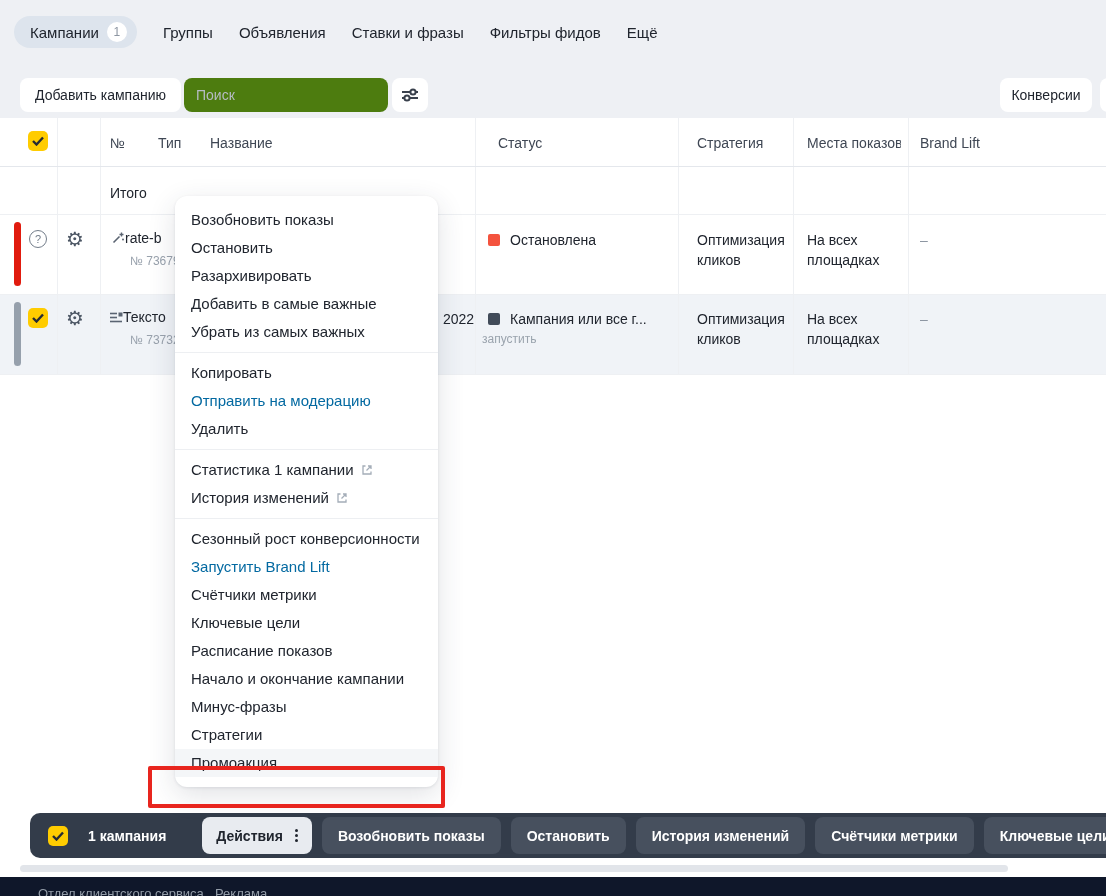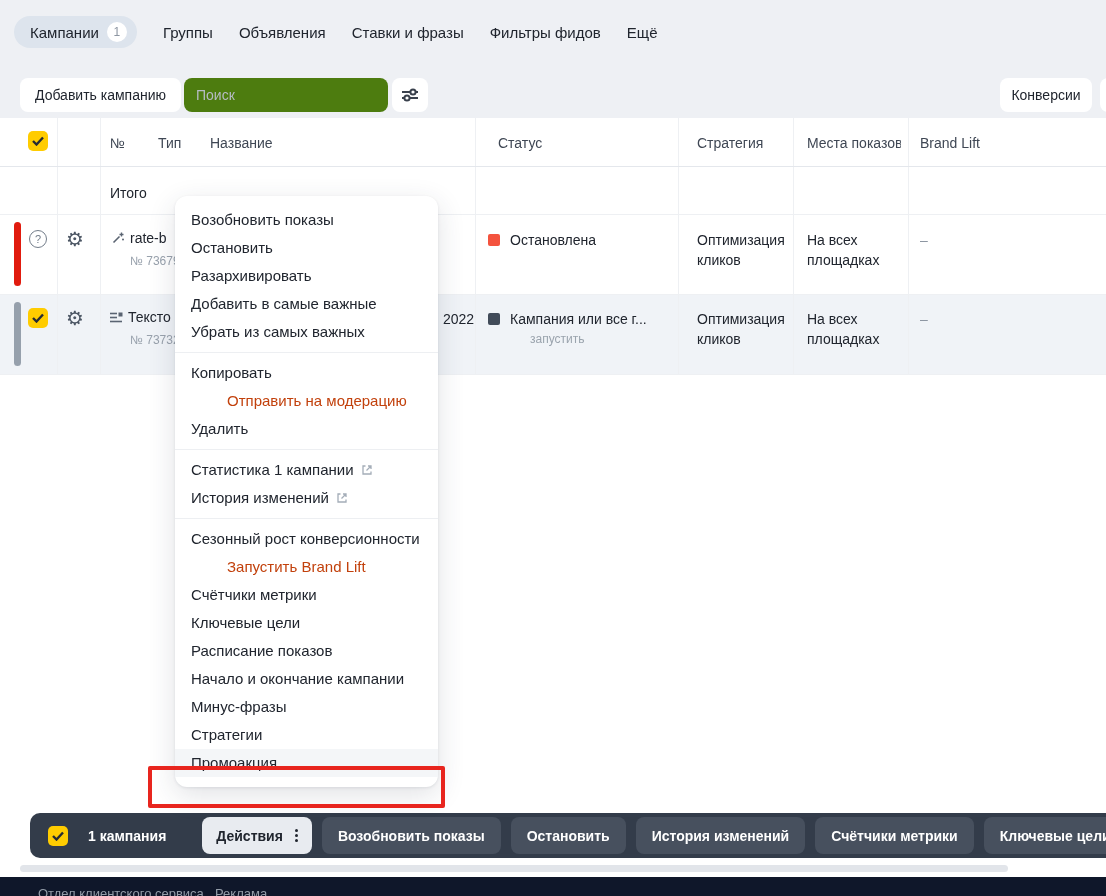--- a/index.html
+++ b/index.html
@@ -25,33 +25,33 @@
 
   
   .sheet { position:absolute; left:0; top:118px; width:1106px; height:759px; background:#fff; }
   .vline { position:absolute; top:118px; width:1px; height:256px; background:#eef0f3; }
   .hline { position:absolute; left:0; width:1106px; height:1px; background:#eef0f3; }
   .thead-label { position:absolute; top:135px; font-size:14px; color:#3f4754; white-space:nowrap; }
   .cellclip { overflow:hidden; }
   .row2bg { position:absolute; left:0; top:294px; width:1106px; height:80px; background:#f0f3f7; }
   .rowbar { position:absolute; left:14px; width:7px; height:64px; border-radius:4px; }
   .checkbox { width:20px; height:20px; border-radius:5px; background:#fc0; display:flex; align-items:center; justify-content:center; cursor:pointer; }
-  .namecell { position:absolute; font-size:14px; color:#20252e; white-space:nowrap; display:flex; align-items:center; gap:5px; }
+  .namecell { position:absolute; font-size:14px; color:#20252e; white-space:nowrap; display:flex; align-items:center; }
   .numcell { position:absolute; font-size:12px; color:#98a1ac; white-space:nowrap; }
   .statussq { position:absolute; width:12px; height:12px; border-radius:2px; }
   .celltext { position:absolute; font-size:14px; color:#20252e; line-height:20px; }
   .celllink { position:absolute; font-size:12px; color:#9aa3ad; cursor:pointer; }
   .dash { position:absolute; color:#8d96a2; }
   .gear { position:absolute; left:66px; font-family:"DejaVu Sans",sans-serif; font-size:20px; line-height:20px; color:#4b5563; cursor:pointer; }
   .helpcirc { position:absolute; left:29px; width:18px; height:18px; border:1.5px solid #737d8a; border-radius:50%; color:#737d8a; font-size:11px; display:flex; align-items:center; justify-content:center; cursor:pointer; }
 
   
   .menu { position:absolute; left:175px; top:196px; width:263px; background:#fff; border-radius:12px; box-shadow:0 8px 28px rgba(40,50,70,.14), 0 1px 3px rgba(40,50,70,.10); padding:10px 0; z-index:50; }
   .mi { height:28px; line-height:28px; padding:0 16px; font-size:15px; color:#20252e; cursor:pointer; display:flex; align-items:center; gap:7px; white-space:nowrap; }
-  .mi.disabled { color:#c2410c; cursor:default;margin-left:36px; }
+  .mi.disabled { color:#0369a1; cursor:default; }
   .mi.hover { background:#f4f6f8; }
   .mdiv { height:1px; background:#edeff2; margin:6px 0; }
 
   .redbox { position:absolute; left:148px; top:766px; width:297px; height:42px; border:4px solid #e8251e; border-radius:2px; z-index:60; pointer-events:none; }
 
   
   .abar { position:absolute; left:30px; top:813px; width:1100px; height:45px; background:#333c4a; border-radius:10px; display:flex; align-items:center; padding:0 18px; gap:10px; z-index:40; }
   .abar-label { color:#fff; font-size:14px; font-weight:bold; margin:0 26px 0 10px; white-space:nowrap; }
   .abtn { height:37px; border:none; border-radius:8px; background:#47505e; color:#fff; font-size:14px; font-weight:bold; font-family:inherit; padding:0 16px; white-space:nowrap; cursor:pointer; }
   .abtn.light { background:#e8ebf0; color:#20252e; display:inline-flex; align-items:center; gap:12px; padding:0 14px; }
@@ -163,21 +163,21 @@
       <line x1="1" y1="7.5" x2="8" y2="7.5" stroke="#5a6472" stroke-width="1.6"></line>
       <line x1="1" y1="11.5" x2="13" y2="11.5" stroke="#5a6472" stroke-width="1.6"></line>
     </svg>
   </span>
   <span>Тексто</span>
 </div>
 <div class="numcell" style="left:130px; top:333px;">№ 7373280</div>
 <div class="celltext" style="left:443px; top:309px;">2022</div>
 <div class="statussq" style="left: 488px; top: 313px; background: rgb(65, 75, 89);"></div>
 <div class="celltext" style="left:510px; top:309px;">Кампания или все г...</div>
-<div class="celllink" style="left:530px; top:332px;">запустить</div>
+<div class="celllink" style="left:482px; top:332px;">запустить</div>
 <div class="celltext" style="left:697px; top:309px; width:104px;">Оптимизация кликов</div>
 <div class="celltext" style="left:807px; top:309px; width:92px;">На всех площадках</div>
 <div class="celltext dash" style="left:920px; top:309px;">–</div>
 
 <div class="menu">
   <div class="mi">Возобновить показы</div>
   <div class="mi">Остановить</div>
   <div class="mi">Разархивировать</div>
   <div class="mi">Добавить в самые важные</div>
   <div class="mi">Убрать из самых важных</div>

